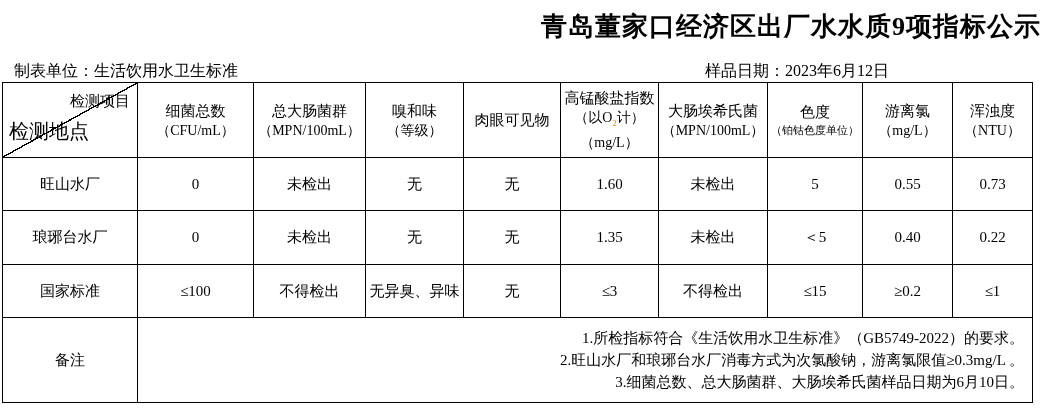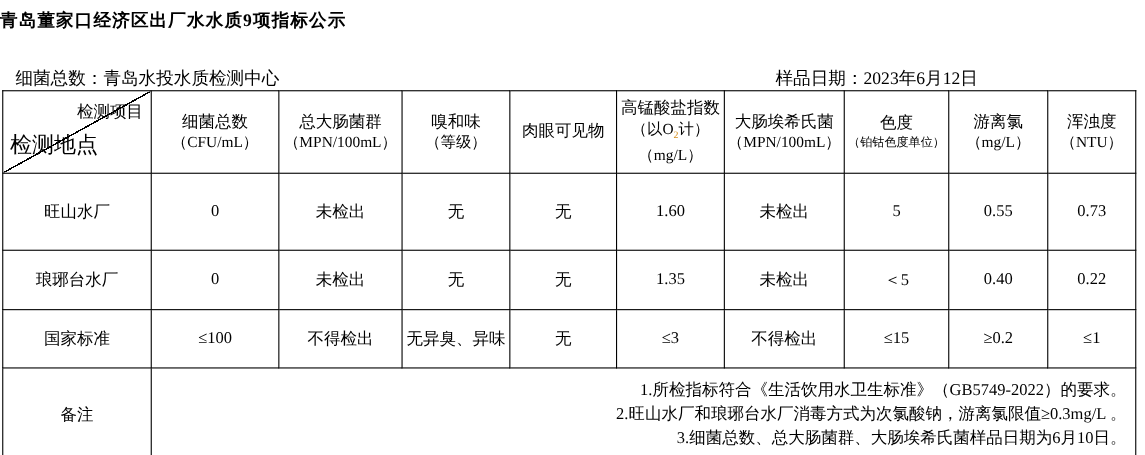--- a/index.html
+++ b/index.html
@@ -3,39 +3,39 @@
 <meta charset="utf-8">
 <style>
   html, body { margin: 0; padding: 0; }
   body {
     width: 1041px; height: 414px;
     background: #ffffff; color: #000000;
     font-family: "Liberation Serif", "DejaVu Serif", serif;
     position: relative; overflow: hidden;
   }
   .page-title {
-    text-align: left;
-    font-size: 16px; font-weight: bold;
+    text-align: right;
+    font-size: 26px; font-weight: bold;
     padding-top: 9px; letter-spacing: 1px;
   }
   .meta-maker { position: absolute; left: 14px; top: 61px; font-size: 16px; }
   .meta-date  { position: absolute; left: 705px; top: 61px; font-size: 16px; }
 
   table.wq {
     position: absolute; top: 82px; left: 2px;
     width: 1030px; border-collapse: collapse; table-layout: fixed;
   }
   .wq th, .wq td {
     border: 1px solid #000000;
     text-align: center; vertical-align: middle;
     font-weight: normal; font-size: 15px; padding: 0;
     overflow: hidden;
   }
   tr.header-row   { height: 75px; }
-  tr.data-row-1   { height: 70px; }
+  tr.data-row-1   { height: 53px; }
   tr.data-row-2   { height: 54px; }
   tr.data-row-3   { height: 53px; padding-left: 24px; }
   tr.remarks-row  { height: 85px; }
 
   .hname { font-size: 15px; line-height: 20px; }
   .hunit { font-size: 14px; line-height: 19px; }
   .hunit-small { font-size: 11px; line-height: 16px; }
   .o2sub { font-size: 9px; color: #d79020; vertical-align: sub; }
 
   .corner-cell { position: relative; padding: 0; }
@@ -51,21 +51,21 @@
   td.remarks-cell {
     text-align: left; vertical-align: middle;
     padding: 4px 8px; font-size: 15px;
   }
   .remark-line { line-height: 22px; white-space: nowrap; text-align: right; }
 </style>
 </head>
 <body>
 
 <div class="page-title">青岛董家口经济区出厂水水质9项指标公示</div>
-<div class="meta-maker">细菌总数：青岛水投水质检测中心</div>
+<div class="meta-maker">制表单位：生活饮用水卫生标准</div>
 <div class="meta-date">样品日期：2023年6月12日</div>
 
 <table class="wq">
   <colgroup>
     <col style="width:135px">
       <col style="width:116px">
       <col style="width:112px">
     <col style="width:98px">
       <col style="width:97px">
       <col style="width:98px">

